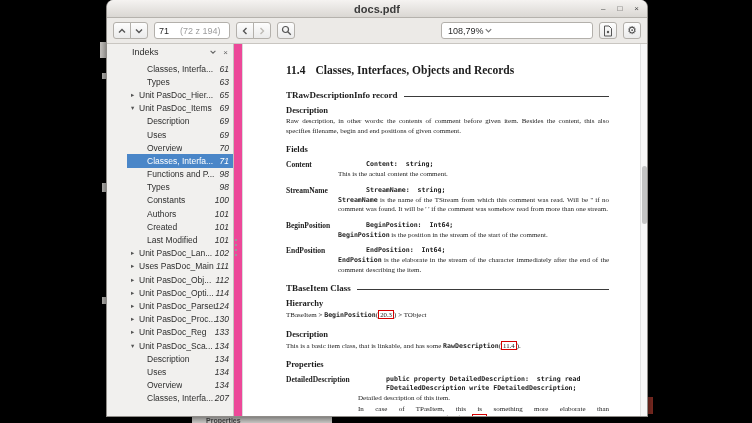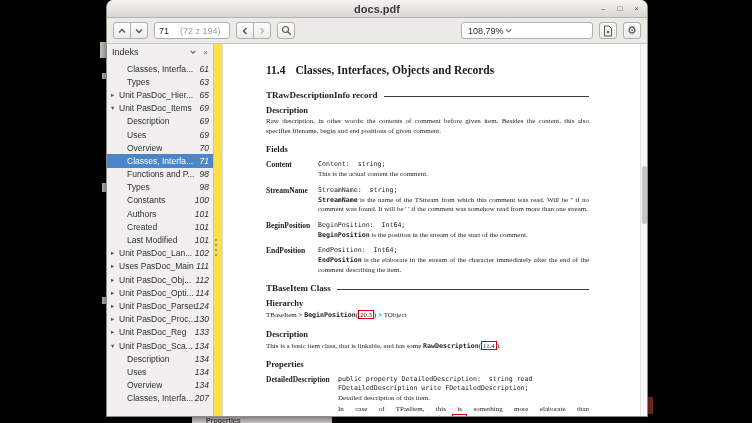--- a/index.html
+++ b/index.html
@@ -23,59 +23,59 @@
        border:1px solid #b3b0ab;display:flex;align-items:center;justify-content:center;padding:0;}
   .btn.single{border-radius:3px;}
   .btn-group{display:flex;}
   .btn-group .btn:first-child{border-radius:3px 0 0 3px;}
   .btn-group .btn:last-child{border-radius:0 3px 3px 0;margin-left:-1px;}
   .page-box{width:76px;height:17px;box-sizing:border-box;background:#fff;border:1px solid #b3b0ab;
             border-radius:3px;display:flex;align-items:center;padding:0 4px;font-size:9px;}
   .pagenum{color:#2b2b2b;}
   .pagetotal{color:#9d9d9d;margin-left:11px;}
   .spacer{flex:1;}
-  .zoom-combo{width:132px;height:17px;box-sizing:border-box;background:#fff;border:1px solid #b3b0ab;
+  .zoom-combo{width:152px;height:17px;box-sizing:border-box;background:#fff;border:1px solid #b3b0ab;
               border-radius:3px;display:flex;align-items:center;
               padding:0 6px;font-size:9px;color:#2b2b2b;}
   
-  .main{flex:1;display:flex;min-height:0;}
+  .main{flex:1;display:flex;min-height:0;padding-left:20px;}
   .sidebar{width:107px;flex:0 0 107px;background:#f1f0ee;border-right:1px solid #c6c3bf;
            box-sizing:border-box;display:flex;flex-direction:column;}
   .sidebar-header{height:16px;flex:0 0 16px;display:flex;align-items:center;padding:0 5px;
                   font-size:9px;color:#2e2e2e;}
   .sidebar-header .hspacer{flex:1;}
   .sidebar-header .hicon{color:#666;font-size:8px;margin-left:6px;}
   .index-list{flex:1;overflow:hidden;padding-top:2px;}
   .index-row{height:13.2px;display:flex;align-items:center;font-size:8.5px;color:#2e2e2e;cursor:default;}
   .index-row .expander{width:8px;flex:0 0 8px;font-size:6.5px;color:#555;}
   .index-row.lvl0{padding-left:4px;}
   .index-row.lvl1{padding-left:12px;}
   .index-row .label{white-space:nowrap;overflow:hidden;}
   .index-row .num{margin-left:auto;padding-right:4px;font-style:italic;color:#2e2e2e;}
   .index-row.selected{background:#4a86c8;color:#fff;}
   .index-row.selected .num,.index-row.selected .expander{color:#fff;}
   
-  .docarea{flex:1;position:relative;background:#fde047;overflow:hidden;}
+  .docarea{flex:1;position:relative;background:#ec4899;overflow:hidden;}
   .splitter-grip{position:absolute;left:1px;top:195px;width:2px;height:18px;
     background:repeating-linear-gradient(to bottom,#999 0 2px,transparent 2px 5px);}
   .page{position:absolute;left:8px;top:0;width:419px;height:374px;background:#fff;
         border:1px solid #dadada;border-top:none;box-sizing:content-box;overflow:hidden;}
   .vscrollbar{position:absolute;right:0;top:0;width:7px;height:100%;background:#f7f7f7;
               border-left:1px solid #e2e2e2;box-sizing:border-box;}
   .vthumb{position:absolute;left:1px;top:122px;width:5px;height:58px;background:#c4c4c4;border-radius:3px;}
   
   .content{margin:20px 53px 0 43px;font-family:"Liberation Serif","DejaVu Serif",serif;color:#1c1c1c;}
   .sec-title{font-size:11.5px;font-weight:bold;}
   .sec-title .sec-num{margin-right:10px;}
   .subsec{display:flex;align-items:center;font-weight:bold;font-size:9px;margin-top:14px;}
   .subsec .rule{flex:1;border-top:1px solid #3a3a3a;margin-left:6px;margin-top:3px;}
   .h-small{font-size:8.5px;font-weight:bold;margin-top:8px;}
   .para{font-size:7px;line-height:9.5px;text-align:justify;margin-top:2px;}
-  .code{font-family:"DejaVu Sans Mono",monospace;font-weight:normal;font-size:6.6px;
-        line-height:8.5px;white-space:pre;}
+  .code{font-family:"DejaVu Sans Mono",monospace;font-weight:bold;font-size:6.6px;
+        line-height:8.5px;white-space:pre;margin-left:28px;}
   .mono{font-family:"DejaVu Sans Mono",monospace;font-weight:bold;font-size:6.6px;}
   .redbox{border:1px solid #d40000;padding:0 1px;font-size:6.8px;}
   .defrow{display:grid;grid-template-columns:52px 1fr;margin-top:6px;}
   .defrow.wide{grid-template-columns:72px 1fr;}
   .term{font-size:7.5px;font-weight:bold;}
   .def .para{margin-top:1.5px;}
   
   .artifact{position:absolute;}
   .bottom-sliver{position:absolute;left:192px;top:417px;width:140px;height:6px;background:#dcdad7;
                  overflow:hidden;font-size:7px;color:#4a4a4a;padding-left:14px;box-sizing:border-box;

